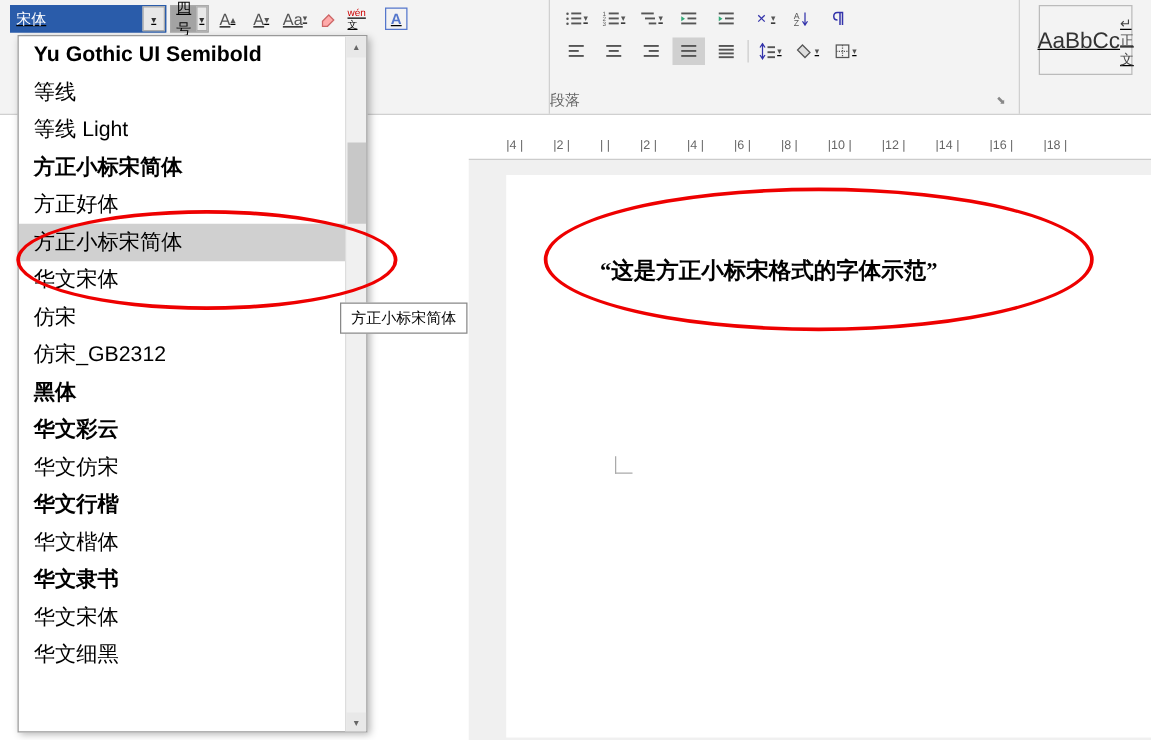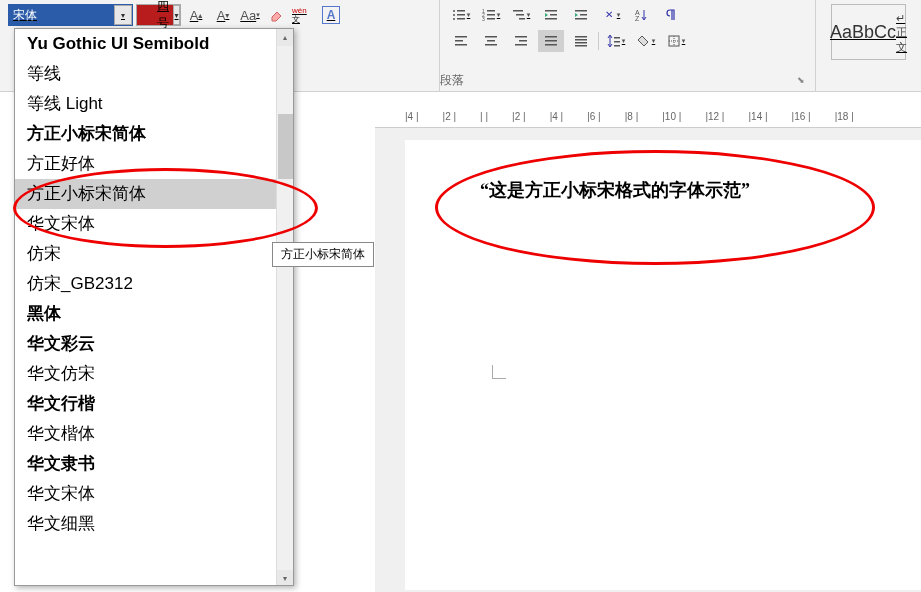--- a/index.html
+++ b/index.html
@@ -52,27 +52,26 @@
       height: 20px;
       background: #e8e8e8;
       color: #333;
       display: flex;
       align-items: center;
       justify-content: center;
       font-size: 8px;
       border: 1px solid #aaa;
     }
     .size-select {
-      width: 45px;
+      width: 31px;
       height: 22px;
       border: 1px solid #aaa;
-      background: #b91c1c;
-      display: flex;
-      align-items: center;
-      padding-left: 16px;
+      background: #a3a3a3;
+      display: flex;
+      align-items: center;
     }
     .size-select-text {
       flex: 1;
       padding: 0 4px;
       font-size: 12px;
     }
     .icon-btn {
       width: 24px;
       height: 22px;
       display: flex;
@@ -256,21 +255,21 @@
     }
     .page {
       background: #fff;
       margin: 12px 0 0 30px;
       width: 520px;
       height: 450px;
       position: relative;
     }
     .sample-text {
       position: absolute;
-      top: 38px;
+      top: 64px;
       left: 75px;
       font-size: 18px;
       font-family: "FangSong", "SimSun", serif;
       font-weight: bold;
     }
     .corner-mark {
       position: absolute;
       top: 225px;
       left: 87px;
       width: 14px;

